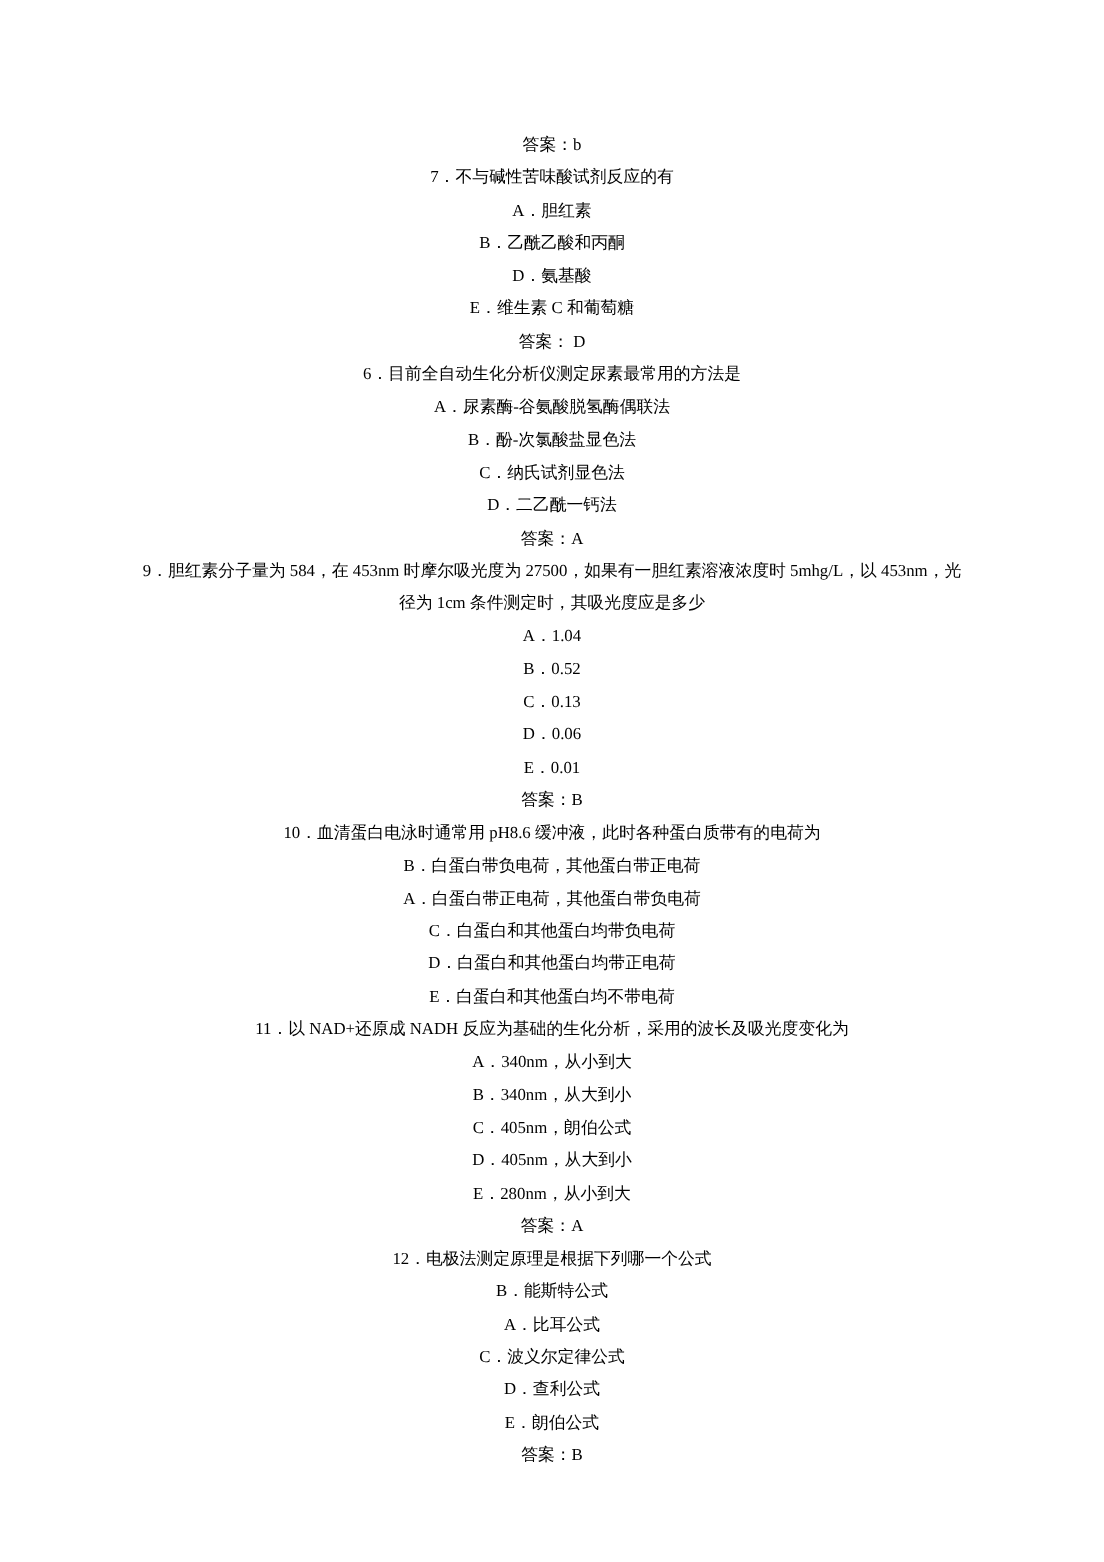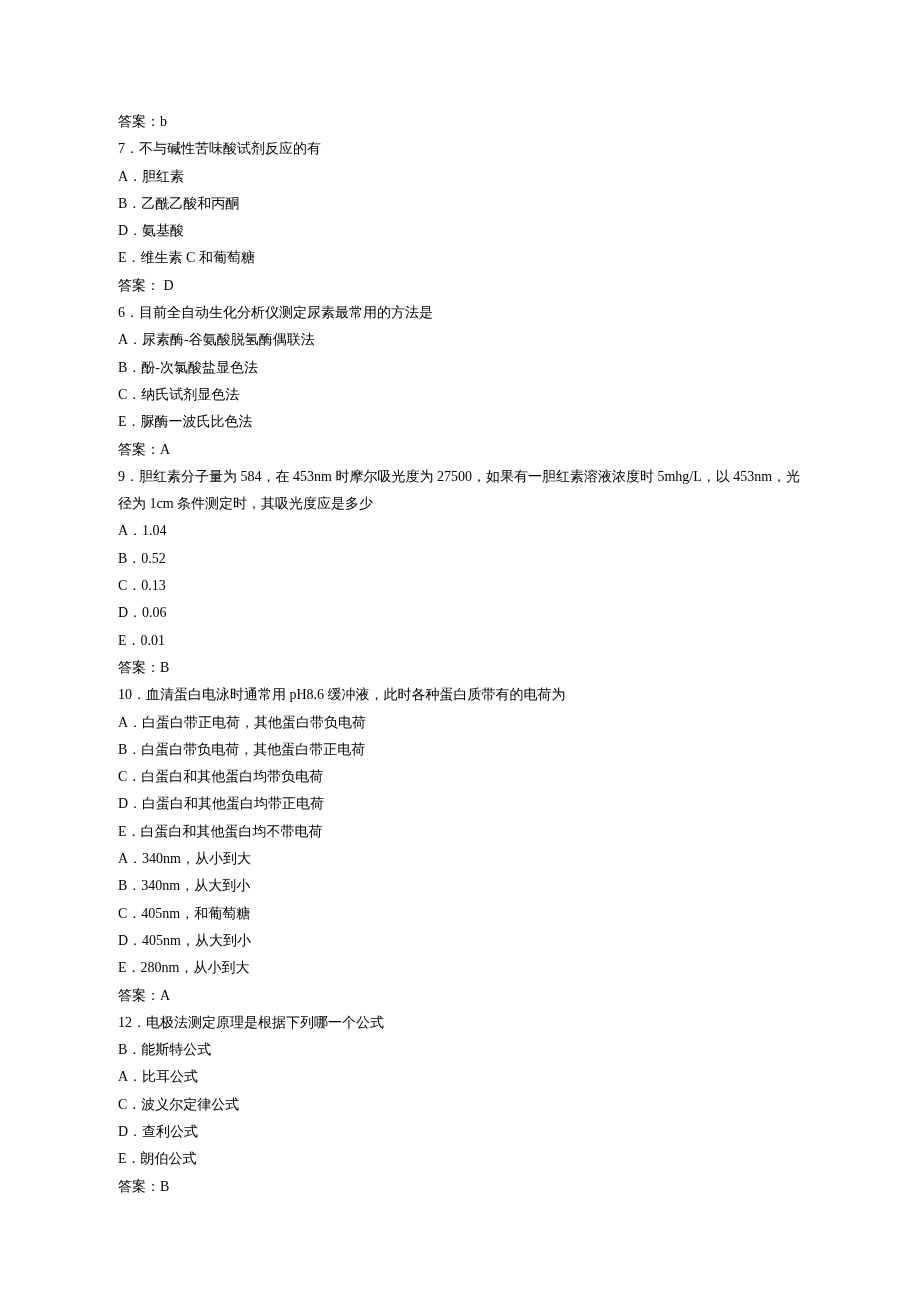--- a/index.html
+++ b/index.html
@@ -11,56 +11,58 @@
     font-size: 14px;
     color: #000;
     line-height: 1.95;
   }
   .page {
     padding: 108px 118px 60px 118px;
   }
   .line {
     white-space: pre-wrap;
     word-break: break-all;
+    text-align: center;
   }
 </style>
 </head>
 <body>
 
 <div class="page">
   <div id="content">
       <div class="line">答案：b</div>
       <div class="line">7．不与碱性苦味酸试剂反应的有</div>
       <div class="line">A．胆红素</div>
       <div class="line">B．乙酰乙酸和丙酮</div>
       <div class="line">D．氨基酸</div>
       <div class="line">E．维生素 C 和葡萄糖</div>
       <div class="line">答案： D</div>
       <div class="line">6．目前全自动生化分析仪测定尿素最常用的方法是</div>
       <div class="line">A．尿素酶-谷氨酸脱氢酶偶联法</div>
       <div class="line">B．酚-次氯酸盐显色法</div>
       <div class="line">C．纳氏试剂显色法</div>
-      <div class="line">E．脲酶一波氏比色法</div>
+      <div class="line">D．二乙酰一钙法</div>
       <div class="line">答案：A</div>
       <div class="line">9．胆红素分子量为 584，在 453nm 时摩尔吸光度为 27500，如果有一胆红素溶液浓度时 5mhg/L，以 453nm，光径为 1cm 条件测定时，其吸光度应是多少</div>
       <div class="line">A．1.04</div>
       <div class="line">B．0.52</div>
       <div class="line">C．0.13</div>
       <div class="line">D．0.06</div>
       <div class="line">E．0.01</div>
       <div class="line">答案：B</div>
       <div class="line">10．血清蛋白电泳时通常用 pH8.6 缓冲液，此时各种蛋白质带有的电荷为</div>
+      <div class="line">B．白蛋白带负电荷，其他蛋白带正电荷</div>
       <div class="line">A．白蛋白带正电荷，其他蛋白带负电荷</div>
-      <div class="line">B．白蛋白带负电荷，其他蛋白带正电荷</div>
       <div class="line">C．白蛋白和其他蛋白均带负电荷</div>
       <div class="line">D．白蛋白和其他蛋白均带正电荷</div>
       <div class="line">E．白蛋白和其他蛋白均不带电荷</div>
+      <div class="line">11．以 NAD+还原成 NADH 反应为基础的生化分析，采用的波长及吸光度变化为</div>
       <div class="line">A．340nm，从小到大</div>
       <div class="line">B．340nm，从大到小</div>
-      <div class="line">C．405nm，和葡萄糖</div>
+      <div class="line">C．405nm，朗伯公式</div>
       <div class="line">D．405nm，从大到小</div>
       <div class="line">E．280nm，从小到大</div>
       <div class="line">答案：A</div>
       <div class="line">12．电极法测定原理是根据下列哪一个公式</div>
       <div class="line">B．能斯特公式</div>
       <div class="line">A．比耳公式</div>
       <div class="line">C．波义尔定律公式</div>
       <div class="line">D．查利公式</div>
       <div class="line">E．朗伯公式</div>
       <div class="line">答案：B</div>

